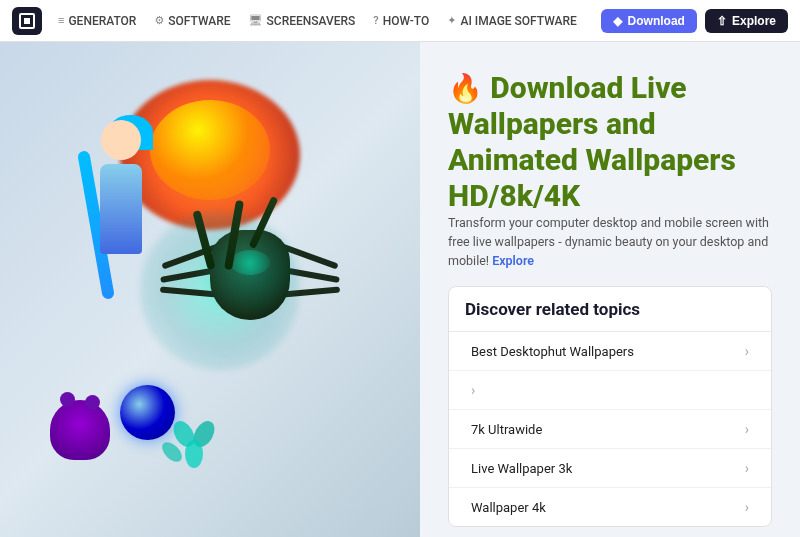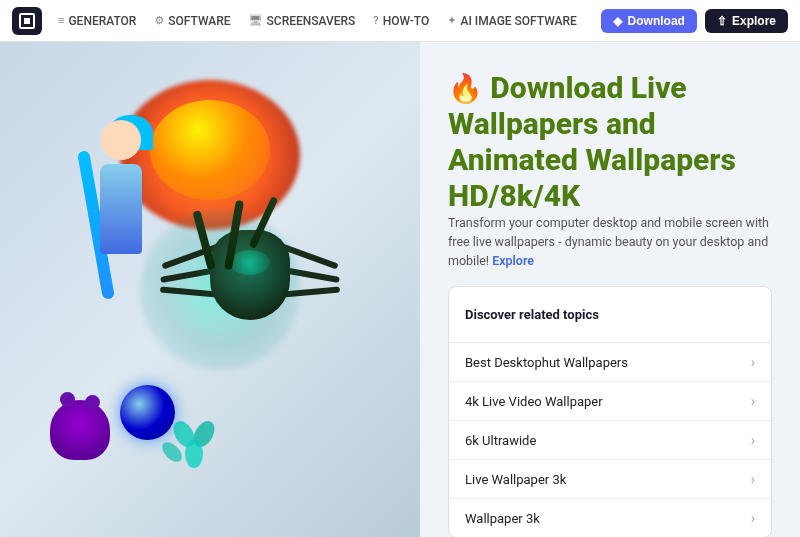--- a/index.html
+++ b/index.html
@@ -279,31 +279,31 @@
 
     
     .topics-card {
       background: #fff;
       border-radius: 8px;
       border: 1px solid #e0e0e0;
       overflow: hidden;
       margin-bottom: 14px;
     }
     .topics-header {
-      padding: 20px 16px;
-      font-size: 13px;
+      padding: 12px 16px;
+      font-size: 17px;
       font-weight: 700;
       color: #1a1a2e;
       border-bottom: 1px solid #e8e8e8;
     }
     .topic-item {
       display: flex;
       align-items: center;
       justify-content: space-between;
-      padding: 11px 16px;
+      padding: 11px 22px;
       border-bottom: 1px solid #f0f0f0;
       cursor: pointer;
       font-size: 13px;
       color: #222;
       transition: background 0.15s;
     }
     .topic-item:last-child {
       border-bottom: none;
     }
     .chevron {
@@ -422,31 +422,30 @@
     </p>
 
     <div class="topics-card">
       <div class="topics-header">Discover related topics</div>
 
       <div class="topic-item">
         <span>Best Desktophut Wallpapers</span>
         <span class="chevron">›</span>
       </div>
       <div class="topic-item">
-        <span>4k Live Video Wallpaper</span>
         <span class="chevron">›</span>
       </div>
       <div class="topic-item">
-        <span>6k Ultrawide</span>
+        <span>7k Ultrawide</span>
         <span class="chevron">›</span>
       </div>
       <div class="topic-item">
         <span>Live Wallpaper 3k</span>
         <span class="chevron">›</span>
       </div>
       <div class="topic-item">
-        <span>Wallpaper 3k</span>
+        <span>Wallpaper 4k</span>
         <span class="chevron">›</span>
       </div>
     </div>
 
   </div>
 </div>
 
 </body></html>

